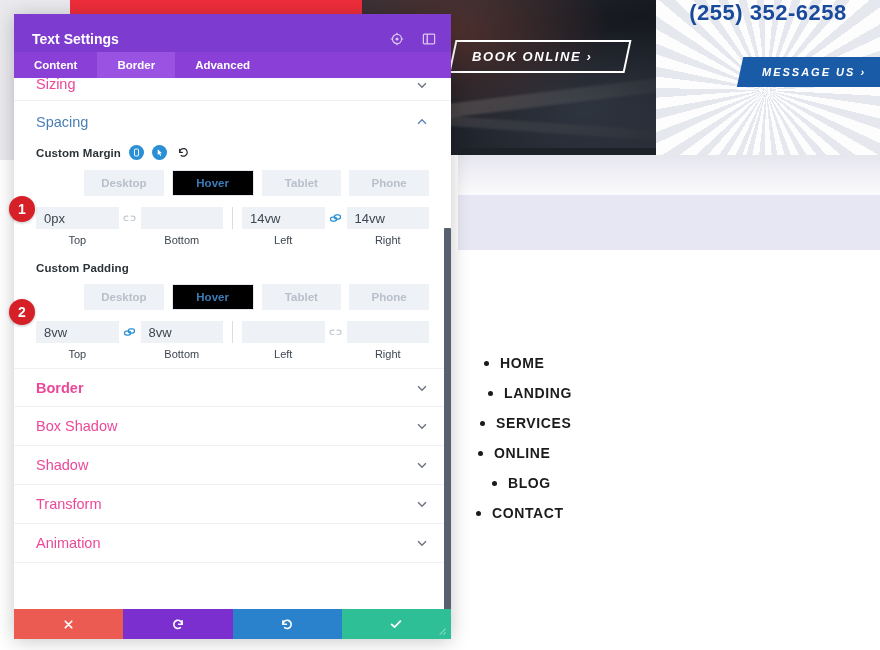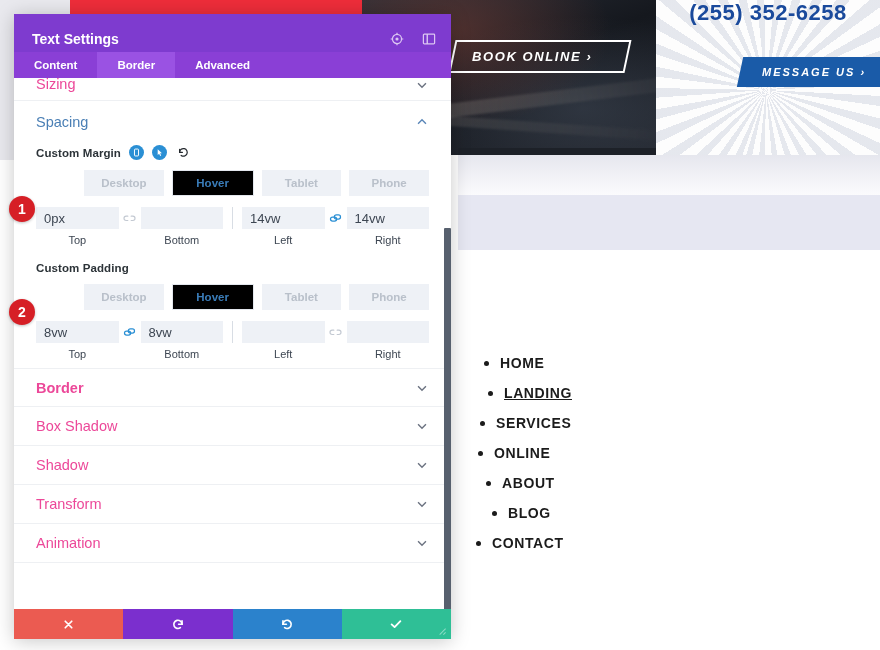--- a/index.html
+++ b/index.html
@@ -114,21 +114,21 @@
     letter-spacing: .6px;
     margin-bottom: 14px;
     position: relative;
     padding-left: 30px;
   }
   .bg-navlist li::before {
     content: ""; position: absolute; left: 14px; top: 6px;
     width: 5px; height: 5px; border-radius: 50%;
     background: #1b1b1b;
   }
-  .bg-navlist li.ind-1 { padding-left: 34px; text-decoration: underline; }
+  .bg-navlist li.ind-1 { padding-left: 34px; }
   .bg-navlist li.ind-1::before { left: 18px; }
   .bg-navlist li.ind-2 { padding-left: 26px; }
   .bg-navlist li.ind-2::before { left: 10px; }
   .bg-navlist li.ind-3 { padding-left: 24px; }
   .bg-navlist li.ind-3::before { left: 8px; }
   .bg-navlist li.ind-4 { padding-left: 32px; }
   .bg-navlist li.ind-4::before { left: 16px; }
   .bg-navlist li.ind-5 { padding-left: 38px; }
   .bg-navlist li.ind-5::before { left: 22px; }
   .bg-navlist li.ind-6 { padding-left: 22px; }
@@ -344,21 +344,20 @@
 
   <div class="bg-band-grad"></div>
   <div class="bg-band-lavender"></div>
   <div class="bg-band-white"></div>
 
   <ul class="bg-navlist">
     <li class="ind-0"><span>HOME</span></li>
     <li class="ind-1"><span>LANDING</span></li>
     <li class="ind-2"><span>SERVICES</span></li>
     <li class="ind-3"><span>ONLINE</span></li>
-    <li class="ind-4"><span>ABOUT</span></li>
     <li class="ind-5"><span>BLOG</span></li>
     <li class="ind-6"><span>CONTACT</span></li>
   </ul>
 </div>
 
 <div id="modal">
 
   <div class="modal-titlebar">
     <div class="modal-title">Text Settings</div>
     <div class="title-icons">

